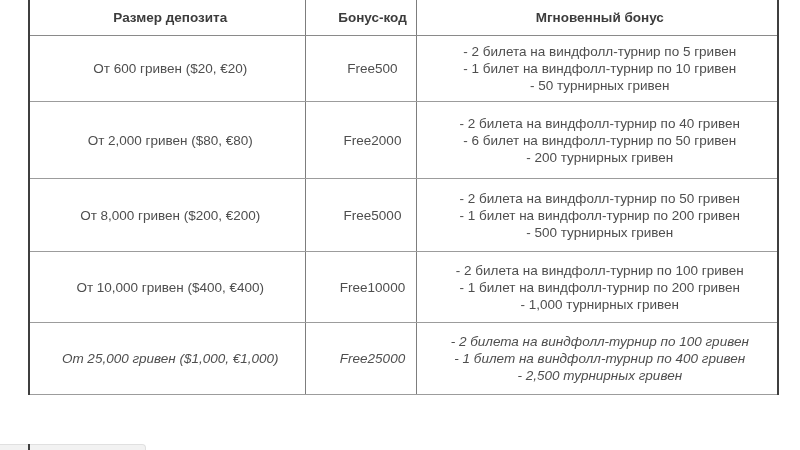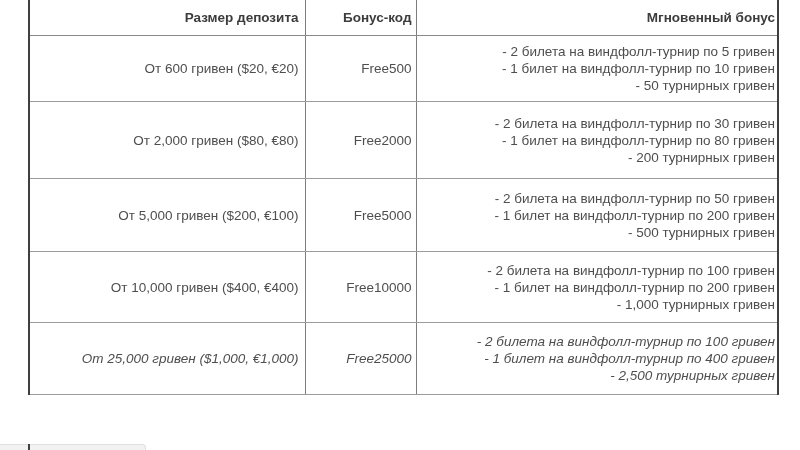--- a/index.html
+++ b/index.html
@@ -26,21 +26,21 @@
     color: #4e4e4e;
     border-left: 2px solid #3f3f3f;
     border-right: 2px solid #3f3f3f;
   }
   table.bonus th,
   table.bonus td {
     border-left: 1px solid #7d7d7d;
     border-bottom: 1px solid #9c9c9c;
     vertical-align: middle;
     font-weight: normal;
-    text-align: right;
+    text-align: center;
     overflow: hidden;
   }
   table.bonus th:first-child,
   table.bonus td:first-child {
     border-left: none;
   }
   table.bonus thead th {
     height: 33px;
     font-weight: bold;
     color: #3c3c3c;
@@ -105,27 +105,27 @@
           <td class="col-bonus">
             <div class="bonus-line">- 2 билета на виндфолл-турнир по 5 гривен</div>
             <div class="bonus-line">- 1 билет на виндфолл-турнир по 10 гривен</div>
             <div class="bonus-line">- 50 турнирных гривен</div>
           </td>
         </tr>
         <tr>
           <td class="col-deposit">От 2,000 гривен ($80, €80)</td>
           <td class="col-code">Free2000</td>
           <td class="col-bonus">
-            <div class="bonus-line">- 2 билета на виндфолл-турнир по 30 гривен</div>
-            <div class="bonus-line">- 1 билет на виндфолл-турнир по 80 гривен</div>
+            <div class="bonus-line">- 2 билета на виндфолл-турнир по 40 гривен</div>
+            <div class="bonus-line">- 6 билет на виндфолл-турнир по 50 гривен</div>
             <div class="bonus-line">- 200 турнирных гривен</div>
           </td>
         </tr>
         <tr>
-          <td class="col-deposit">От 5,000 гривен ($200, €100)</td>
+          <td class="col-deposit">От 8,000 гривен ($200, €200)</td>
           <td class="col-code">Free5000</td>
           <td class="col-bonus">
             <div class="bonus-line">- 2 билета на виндфолл-турнир по 50 гривен</div>
             <div class="bonus-line">- 1 билет на виндфолл-турнир по 200 гривен</div>
             <div class="bonus-line">- 500 турнирных гривен</div>
           </td>
         </tr>
         <tr>
           <td class="col-deposit">От 10,000 гривен ($400, €400)</td>
           <td class="col-code">Free10000</td>

